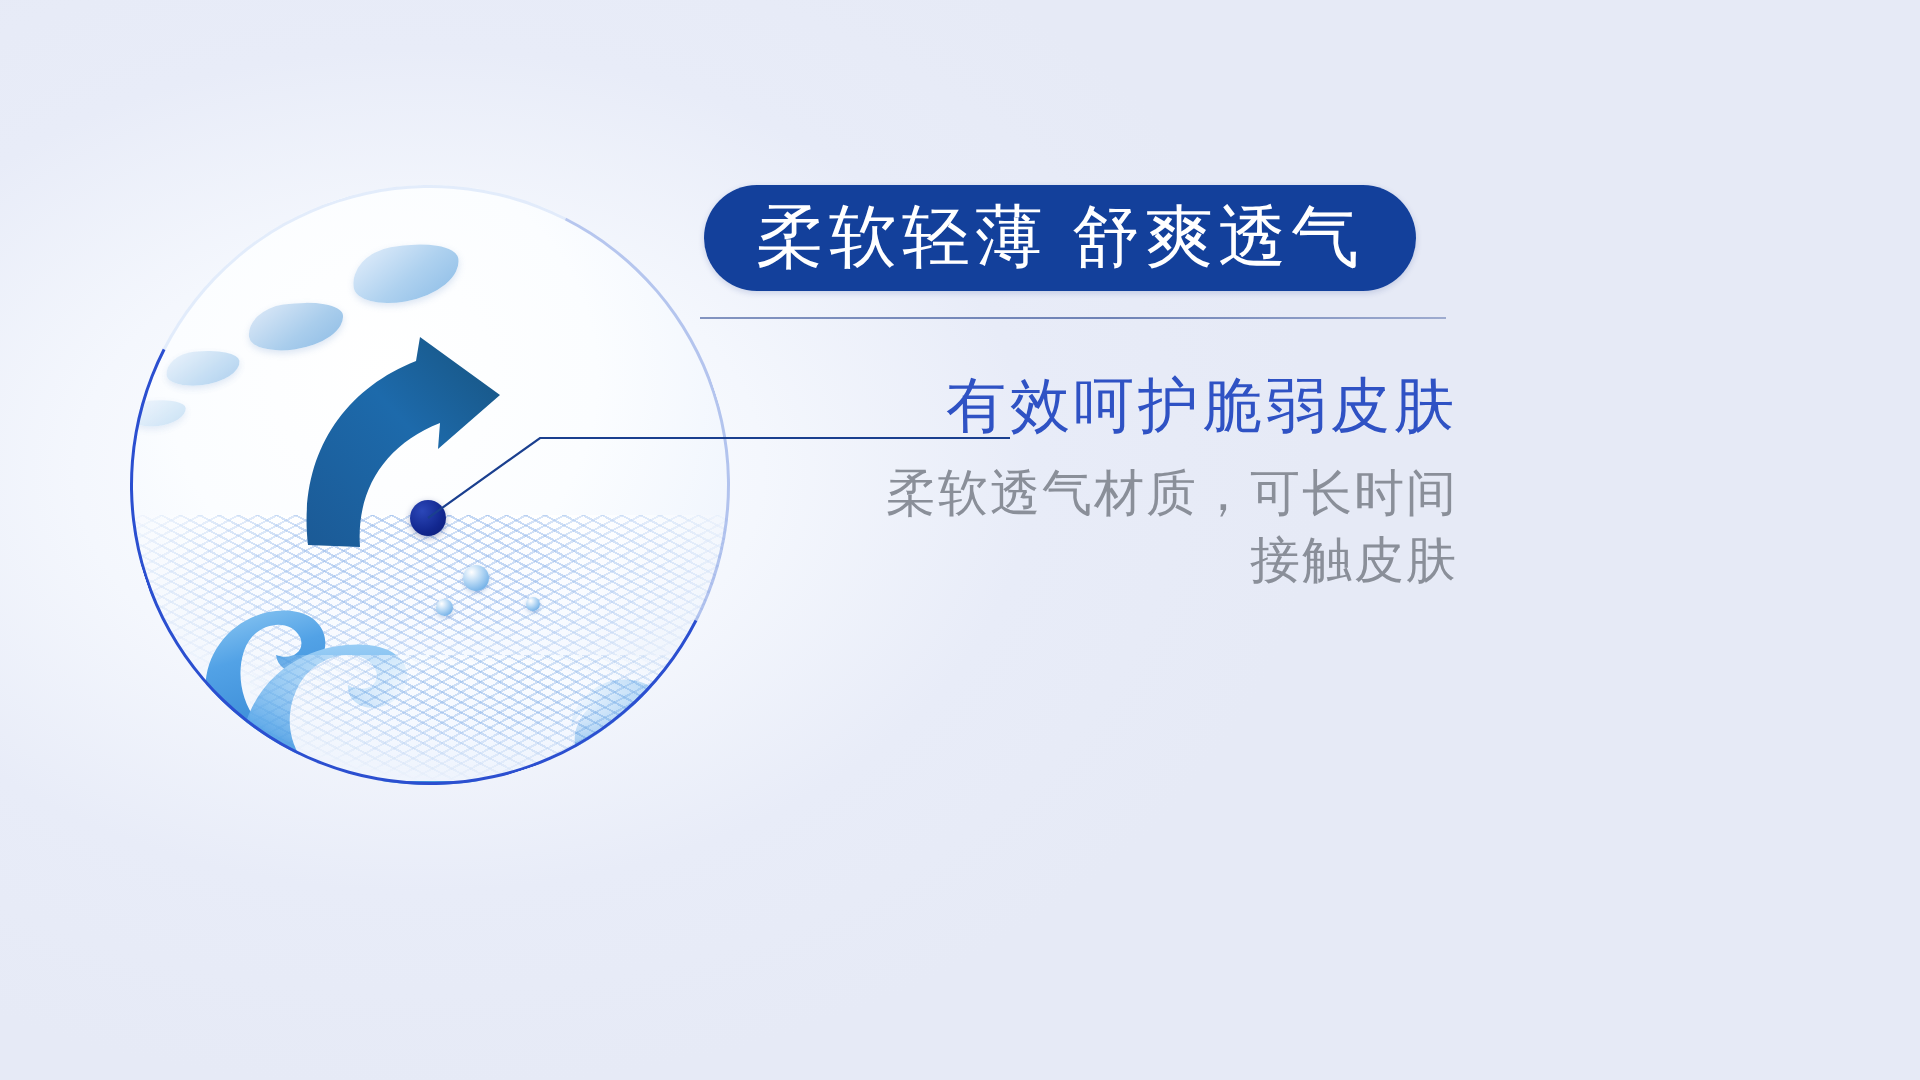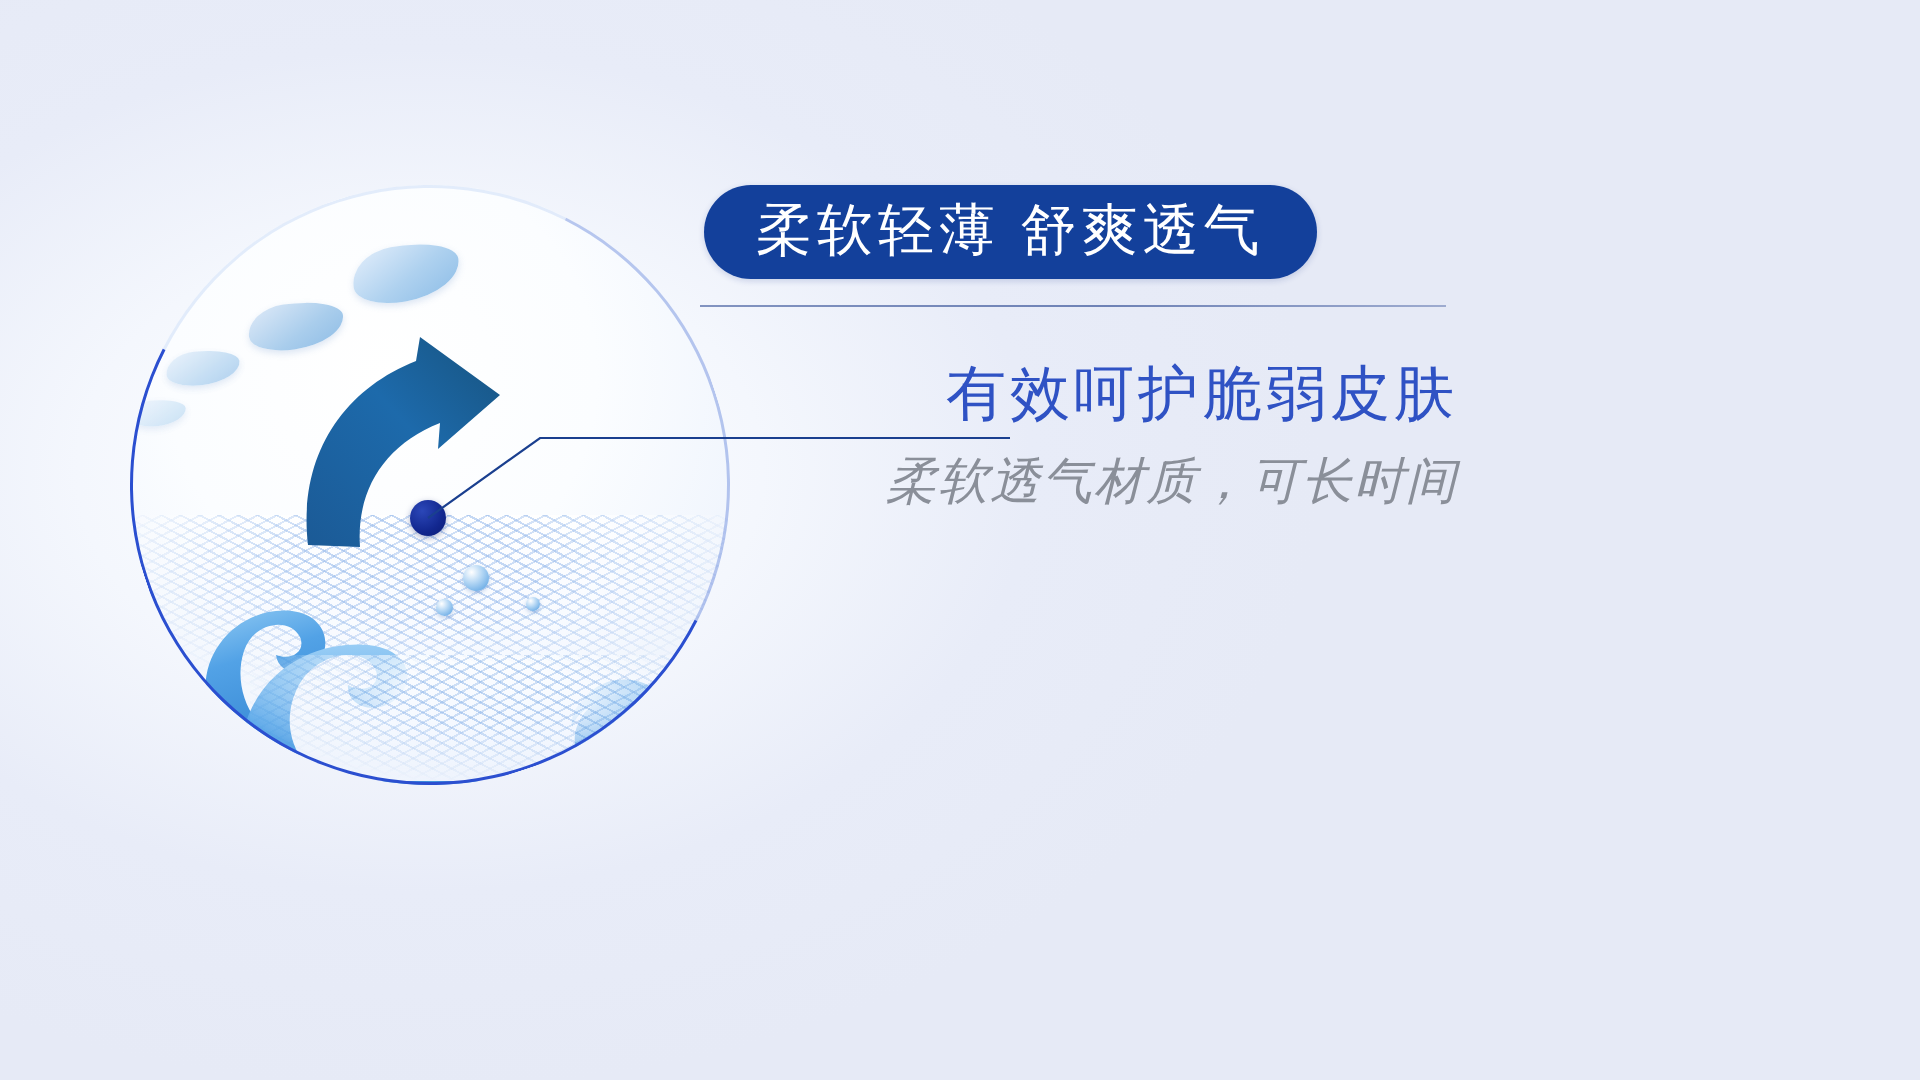--- a/index.html
+++ b/index.html
@@ -133,21 +133,21 @@
     position:absolute;
     left:700px; top:185px;
     width:770px;
   }
   .pill {
     display:inline-block;
     background:#13409b;
     color:#ffffff;
     border-radius:60px;
     padding:17px 52px 21px 52px;
-    font-size:56px;
+    font-size:68px;
     line-height:1.0;
     letter-spacing:5px;
     font-weight:400;
     white-space:nowrap;
     box-shadow:0 2px 6px rgba(20,50,140,.18);
     margin-left:4px;
   }
   .divider {
     margin-top:26px;
     height:2px;
@@ -168,21 +168,21 @@
   .subtitle {
     margin-top:18px;
     text-align:right;
     padding-right:12px;
     font-size:50px;
     line-height:1.34;
     letter-spacing:2px;
     color:#8a8f99;
     font-weight:400;
   }
-  .subtitle .ln { display:block; white-space:nowrap;font-style:italic; }
+  .subtitle .ln { display:block; white-space:nowrap; }
 </style>
 </head>
 <body>
 
 <div id="stage">
 
   <div id="illustration">
 
     <div class="circle-frame">
 
@@ -274,17 +274,18 @@
   <div id="textcol">
 
     <div class="pill">柔软轻薄  舒爽透气</div>
 
     <div class="divider"></div>
 
     <div class="headline">有效呵护脆弱皮肤</div>
 
     <div class="subtitle">
       <span class="ln">柔软透气材质，可长时间</span>
+      <span class="ln">接触皮肤</span>
     </div>
 
   </div>
 
 </div>
 
 </body></html>

